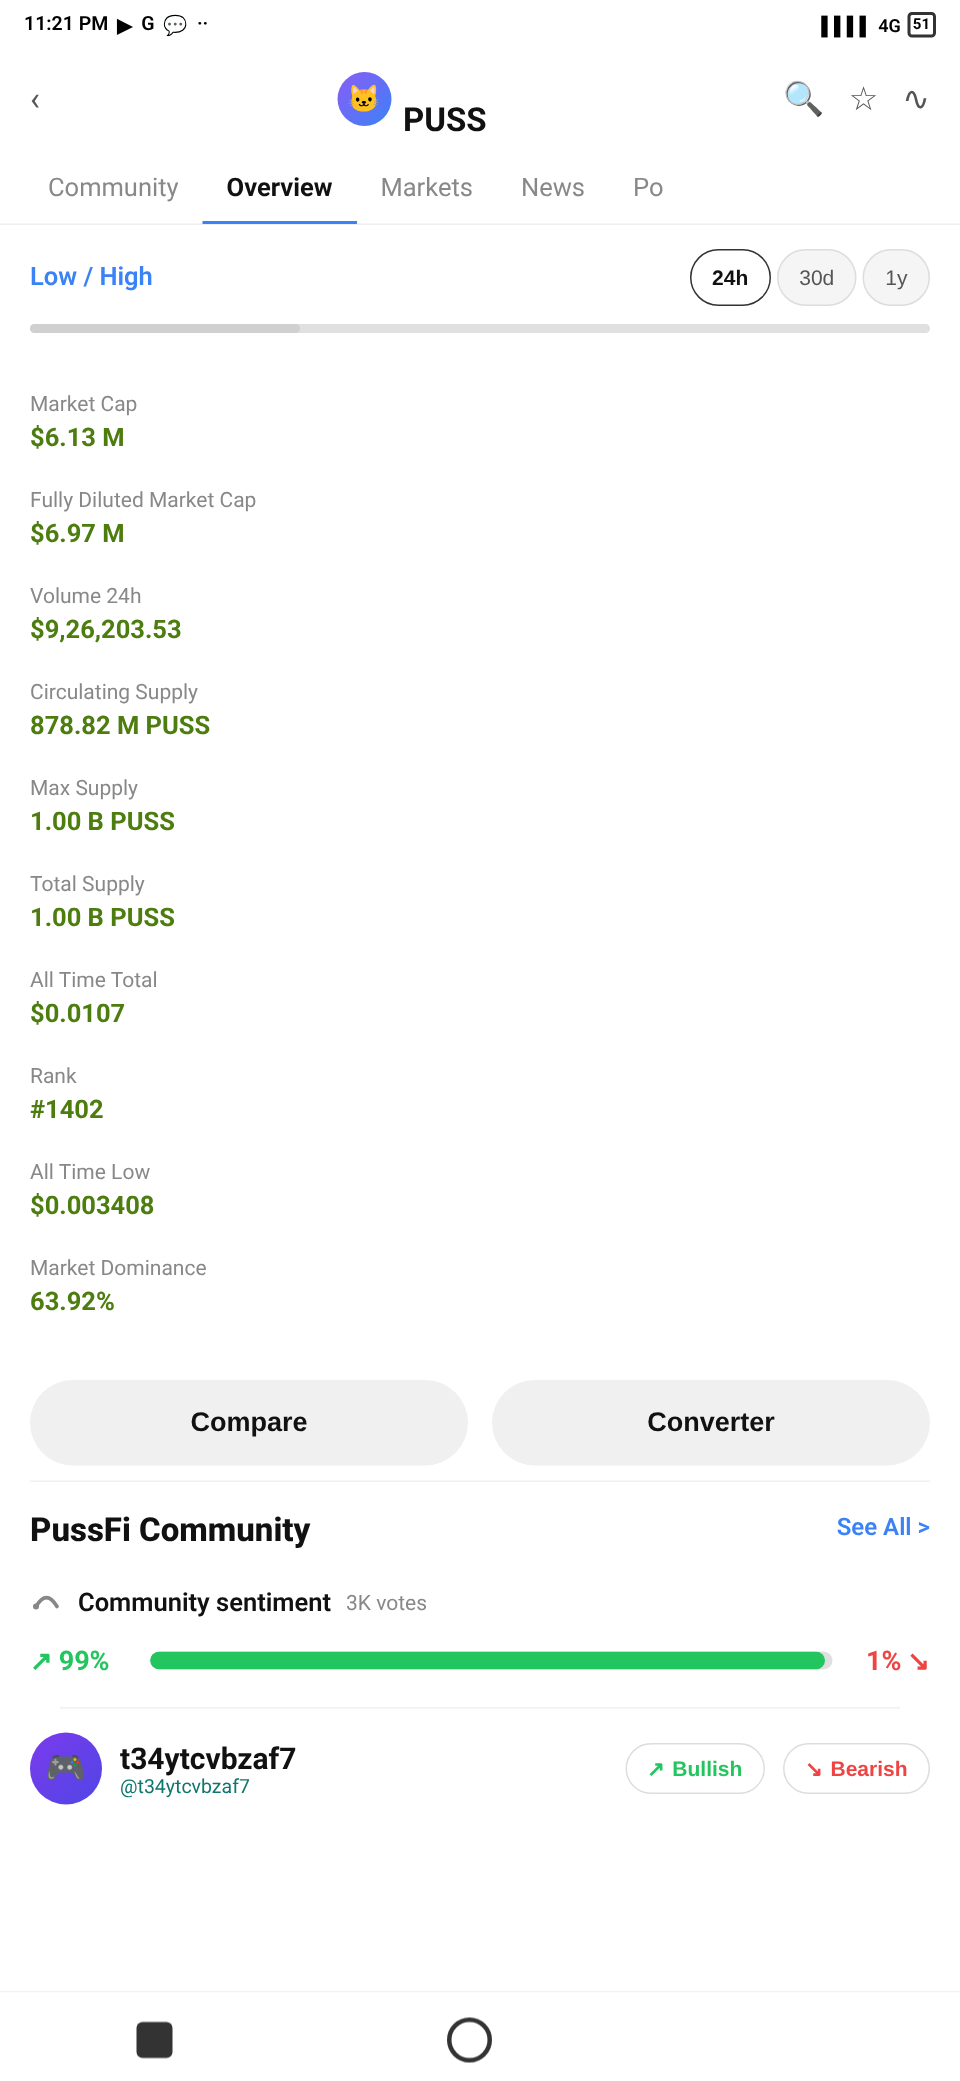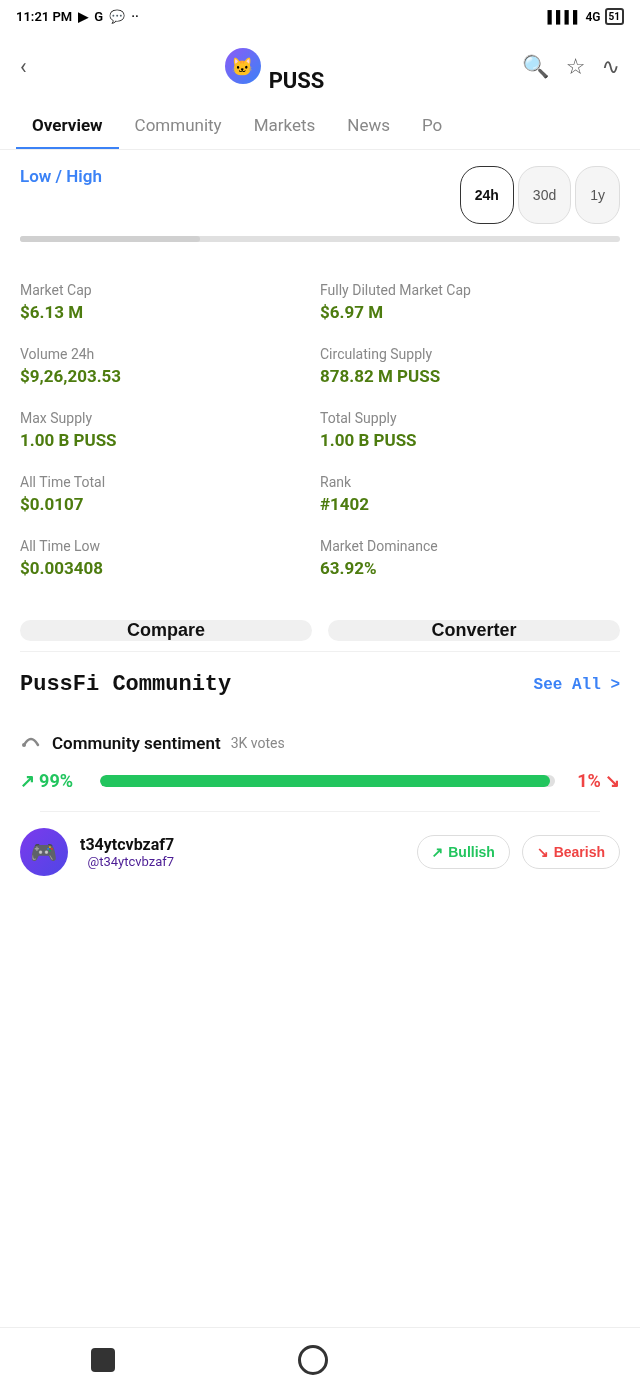--- a/index.html
+++ b/index.html
@@ -99,33 +99,34 @@
       margin-bottom: -1px;
     }
 
     
     .low-high-section {
       padding: 16px 20px 8px;
     }
     .low-high-header {
       display: flex;
       justify-content: space-between;
+      align-items: center;
       margin-bottom: 12px;
     }
     .low-high-label {
       font-size: 17px;
       font-weight: 600;
       color: #3B82F6;
     }
     .time-buttons {
       display: flex;
       gap: 4px;
     }
     .time-btn {
-      padding: 20px 14px;
+      padding: 10px 14px;
       border-radius: 20px;
       border: 1px solid #ddd;
       background: #f5f5f5;
       font-size: 14px;
       color: #555;
       cursor: pointer;
     }
     .time-btn.active {
       background: #fff;
       border: 1.5px solid #333;
@@ -159,21 +160,21 @@
     }
     .price-low, .price-high {
       font-size: 17px;
       font-weight: 700;
       color: #111;
     }
 
     
     .stats-grid {
       display: grid;
-      grid-template-columns: 1fr 1fr;
+      grid-template-columns: 1fr;
       padding: 10px 20px;
       gap: 0;
     }
     .stat-cell {
       padding: 12px 0;
       border-bottom: none;
     }
     .stat-label {
       font-size: 14px;
       color: #888;
@@ -186,40 +187,38 @@
     }
 
     
     .action-buttons {
       display: flex;
       gap: 16px;
       padding: 20px 20px 10px;
     }
     .action-btn {
       flex: 1;
-      padding: 0 10px;
+      padding: 18px 10px;
       border-radius: 30px;
       border: none;
       background: #f0f0f0;
       font-size: 18px;
       font-weight: 700;
       color: #111;
       cursor: pointer;
     }
 
     
     .community-section {
       padding: 20px 20px 10px;
     }
     .community-header {
       display: flex;
       justify-content: space-between;
-      align-items: center;
-      margin-bottom: 32px;
-      font-family: Liberation Mono, monospace;
+      margin-bottom: 22px;
     }
     .community-title {
       font-size: 22px;
       font-weight: 800;
       color: #111;
     }
     .see-all {
       font-size: 16px;
       color: #3B82F6;
       font-weight: 600;
@@ -304,28 +303,27 @@
       width: 48px;
       height: 48px;
       border-radius: 50%;
       background: linear-gradient(135deg, #7c3aed, #4f46e5);
       display: flex;
       align-items: center;
       justify-content: center;
       font-size: 22px;
     }
     .user-info .username {
-      font-size: 16px;
+      font-size: 20px;
       font-weight: 700;
       color: #111;
     }
     .user-info .handle {
       font-size: 13px;
-      color: #4c1d95;
-      text-align: right;
+      color: #0f766e;
     }
     .vote-buttons {
       display: flex;
       gap: 12px;
     }
     .vote-btn {
       display: flex;
       align-items: center;
       gap: 5px;
       padding: 8px 14px;
@@ -403,25 +401,25 @@
     <span class="header-title">PUSS</span>
   </div>
   <div class="header-icons">
     <span class="header-icon">🔍</span>
     <span class="header-icon">☆</span>
     <span class="header-icon">∿</span>
   </div>
 </div>
 
 <div class="tabs">
+  <div class="tab">
+    <span>Community</span>
+  </div>
   <div class="tab active">
     <span>Overview</span>
-  </div>
-  <div class="tab">
-    <span>Community</span>
   </div>
   <div class="tab">
     <span>Markets</span>
   </div>
   <div class="tab">
     <span>News</span>
   </div>
   <div class="tab">
     <span>Po</span>
   </div>

